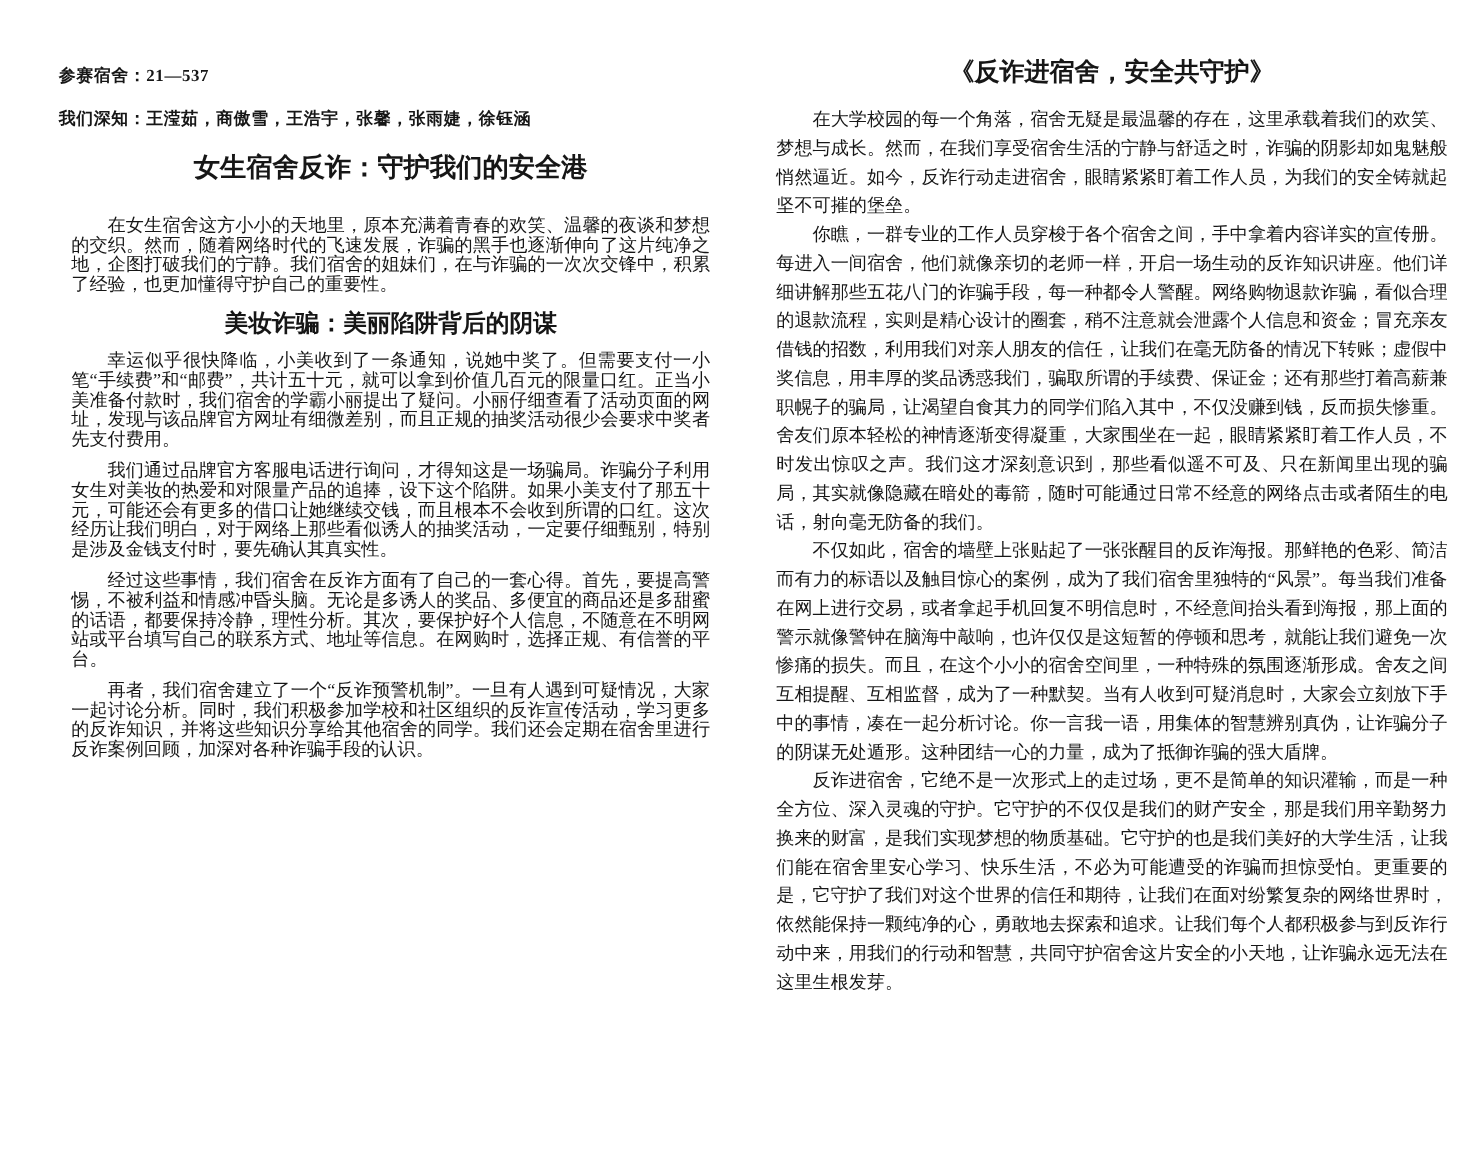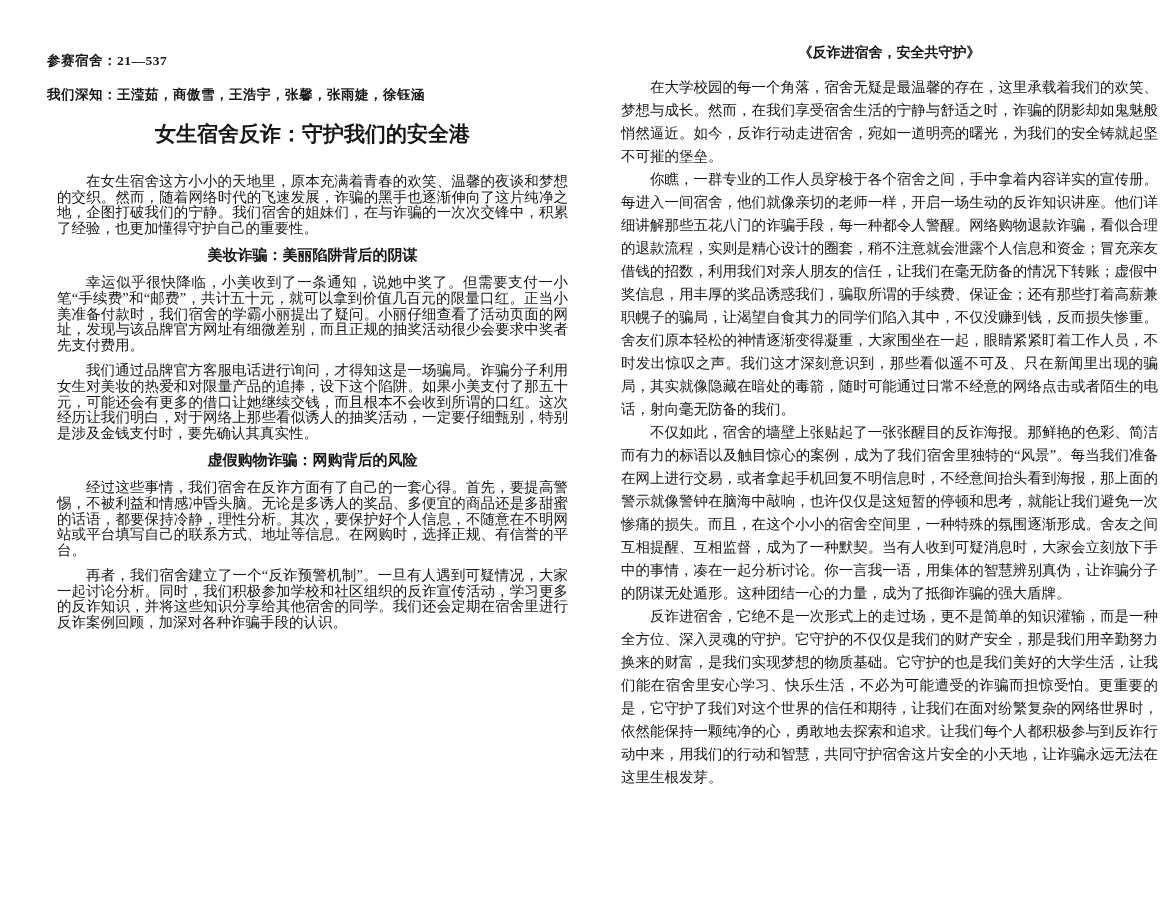--- a/index.html
+++ b/index.html
@@ -21,34 +21,34 @@
     margin:0 0 16px 0;
     letter-spacing:.5px;
   }
   .main-title{
     font-size:21px;
     font-weight:bold;
     text-align:center;
     margin:6px 0 26px 0;
   }
   .sec-heading{
-    font-size:15px;
+    font-size:19px;
     font-weight:bold;
     text-align:center;
     margin:1px 0 1px 0;
   }
   .page-left p{
     margin:10px;
     font-size:14.5px;
     line-height:15.6px;
     text-align:justify;
     text-indent:2em;
   }
   .right-title{
-    font-size:14px;
+    font-size:20px;
     font-weight:bold;
     text-align:center;
     margin:0 0 14px 0;
   }
   .page-right p{
     margin:0;
     font-size:14.5px;
     line-height:23px;
     text-align:justify;
     text-indent:2em;
@@ -63,27 +63,26 @@
     <div class="meta">参赛宿舍：21—537</div>
     <div class="meta">我们深知：王滢茹，商傲雪，王浩宇，张馨，张雨婕，徐钰涵</div>
     <h1 class="main-title">女生宿舍反诈：守护我们的安全港</h1>
 
     <p>在女生宿舍这方小小的天地里，原本充满着青春的欢笑、温馨的夜谈和梦想的交织。然而，随着网络时代的飞速发展，诈骗的黑手也逐渐伸向了这片纯净之地，企图打破我们的宁静。我们宿舍的姐妹们，在与诈骗的一次次交锋中，积累了经验，也更加懂得守护自己的重要性。</p>
 
     <h2 class="sec-heading">美妆诈骗：美丽陷阱背后的阴谋</h2>
     <p>幸运似乎很快降临，小美收到了一条通知，说她中奖了。但需要支付一小笔“手续费”和“邮费”，共计五十元，就可以拿到价值几百元的限量口红。正当小美准备付款时，我们宿舍的学霸小丽提出了疑问。小丽仔细查看了活动页面的网址，发现与该品牌官方网址有细微差别，而且正规的抽奖活动很少会要求中奖者先支付费用。</p>
     <p>我们通过品牌官方客服电话进行询问，才得知这是一场骗局。诈骗分子利用女生对美妆的热爱和对限量产品的追捧，设下这个陷阱。如果小美支付了那五十元，可能还会有更多的借口让她继续交钱，而且根本不会收到所谓的口红。这次经历让我们明白，对于网络上那些看似诱人的抽奖活动，一定要仔细甄别，特别是涉及金钱支付时，要先确认其真实性。</p>
 
-    <h2 class="sec-heading">虚假购物诈骗：网购背后的风险</h2>
 
     <p>经过这些事情，我们宿舍在反诈方面有了自己的一套心得。首先，要提高警惕，不被利益和情感冲昏头脑。无论是多诱人的奖品、多便宜的商品还是多甜蜜的话语，都要保持冷静，理性分析。其次，要保护好个人信息，不随意在不明网站或平台填写自己的联系方式、地址等信息。在网购时，选择正规、有信誉的平台。</p>
     <p>再者，我们宿舍建立了一个“反诈预警机制”。一旦有人遇到可疑情况，大家一起讨论分析。同时，我们积极参加学校和社区组织的反诈宣传活动，学习更多的反诈知识，并将这些知识分享给其他宿舍的同学。我们还会定期在宿舍里进行反诈案例回顾，加深对各种诈骗手段的认识。</p>
   </div>
 
   <div class="page page-right">
     <h2 class="right-title">《反诈进宿舍，安全共守护》</h2>
-    <p>在大学校园的每一个角落，宿舍无疑是最温馨的存在，这里承载着我们的欢笑、梦想与成长。然而，在我们享受宿舍生活的宁静与舒适之时，诈骗的阴影却如鬼魅般悄然逼近。如今，反诈行动走进宿舍，宛如一道明亮的曙光，为我们的安全铸就起坚不可摧的堡垒。</p>
+    <p>在大学校园的每一个角落，宿舍无疑是最温馨的存在，这里承载着我们的欢笑、梦想与成长。然而，在我们享受宿舍生活的宁静与舒适之时，诈骗的阴影却如鬼魅般悄然逼近。如今，反诈行动走进宿舍，眼睛紧紧盯着工作人员，为我们的安全铸就起坚不可摧的堡垒。</p>
     <p>你瞧，一群专业的工作人员穿梭于各个宿舍之间，手中拿着内容详实的宣传册。每进入一间宿舍，他们就像亲切的老师一样，开启一场生动的反诈知识讲座。他们详细讲解那些五花八门的诈骗手段，每一种都令人警醒。网络购物退款诈骗，看似合理的退款流程，实则是精心设计的圈套，稍不注意就会泄露个人信息和资金；冒充亲友借钱的招数，利用我们对亲人朋友的信任，让我们在毫无防备的情况下转账；虚假中奖信息，用丰厚的奖品诱惑我们，骗取所谓的手续费、保证金；还有那些打着高薪兼职幌子的骗局，让渴望自食其力的同学们陷入其中，不仅没赚到钱，反而损失惨重。舍友们原本轻松的神情逐渐变得凝重，大家围坐在一起，眼睛紧紧盯着工作人员，不时发出惊叹之声。我们这才深刻意识到，那些看似遥不可及、只在新闻里出现的骗局，其实就像隐藏在暗处的毒箭，随时可能通过日常不经意的网络点击或者陌生的电话，射向毫无防备的我们。</p>
     <p>不仅如此，宿舍的墙壁上张贴起了一张张醒目的反诈海报。那鲜艳的色彩、简洁而有力的标语以及触目惊心的案例，成为了我们宿舍里独特的“风景”。每当我们准备在网上进行交易，或者拿起手机回复不明信息时，不经意间抬头看到海报，那上面的警示就像警钟在脑海中敲响，也许仅仅是这短暂的停顿和思考，就能让我们避免一次惨痛的损失。而且，在这个小小的宿舍空间里，一种特殊的氛围逐渐形成。舍友之间互相提醒、互相监督，成为了一种默契。当有人收到可疑消息时，大家会立刻放下手中的事情，凑在一起分析讨论。你一言我一语，用集体的智慧辨别真伪，让诈骗分子的阴谋无处遁形。这种团结一心的力量，成为了抵御诈骗的强大盾牌。</p>
     <p>反诈进宿舍，它绝不是一次形式上的走过场，更不是简单的知识灌输，而是一种全方位、深入灵魂的守护。它守护的不仅仅是我们的财产安全，那是我们用辛勤努力换来的财富，是我们实现梦想的物质基础。它守护的也是我们美好的大学生活，让我们能在宿舍里安心学习、快乐生活，不必为可能遭受的诈骗而担惊受怕。更重要的是，它守护了我们对这个世界的信任和期待，让我们在面对纷繁复杂的网络世界时，依然能保持一颗纯净的心，勇敢地去探索和追求。让我们每个人都积极参与到反诈行动中来，用我们的行动和智慧，共同守护宿舍这片安全的小天地，让诈骗永远无法在这里生根发芽。</p>
   </div>
 
 </div>
 
 </body></html>

